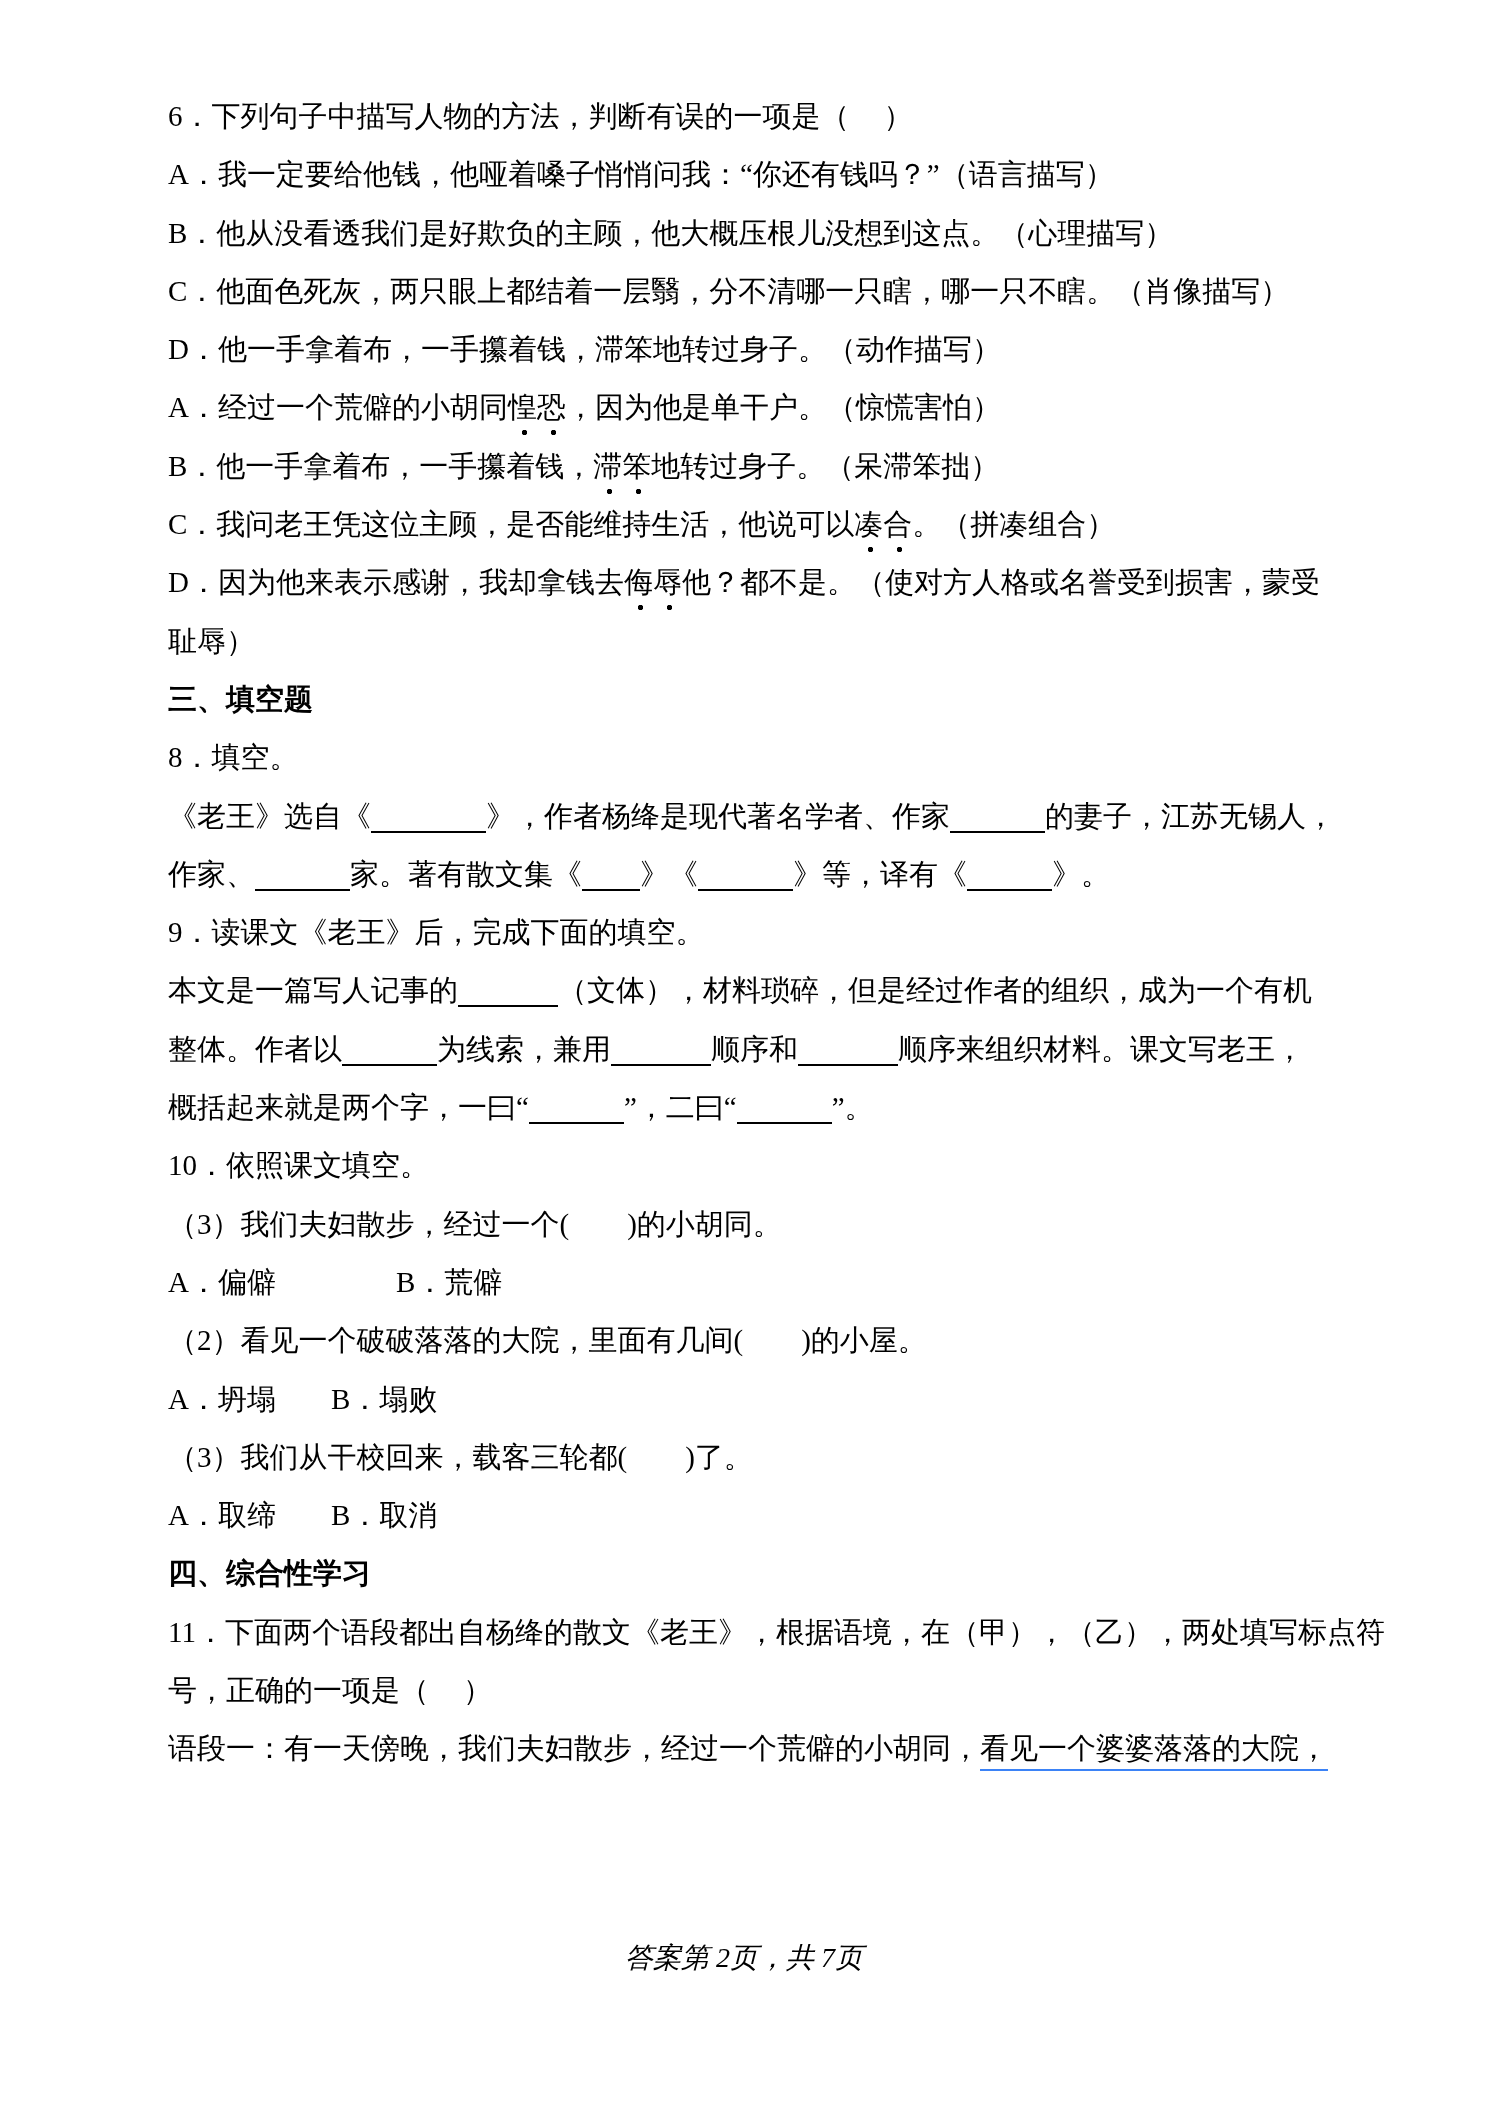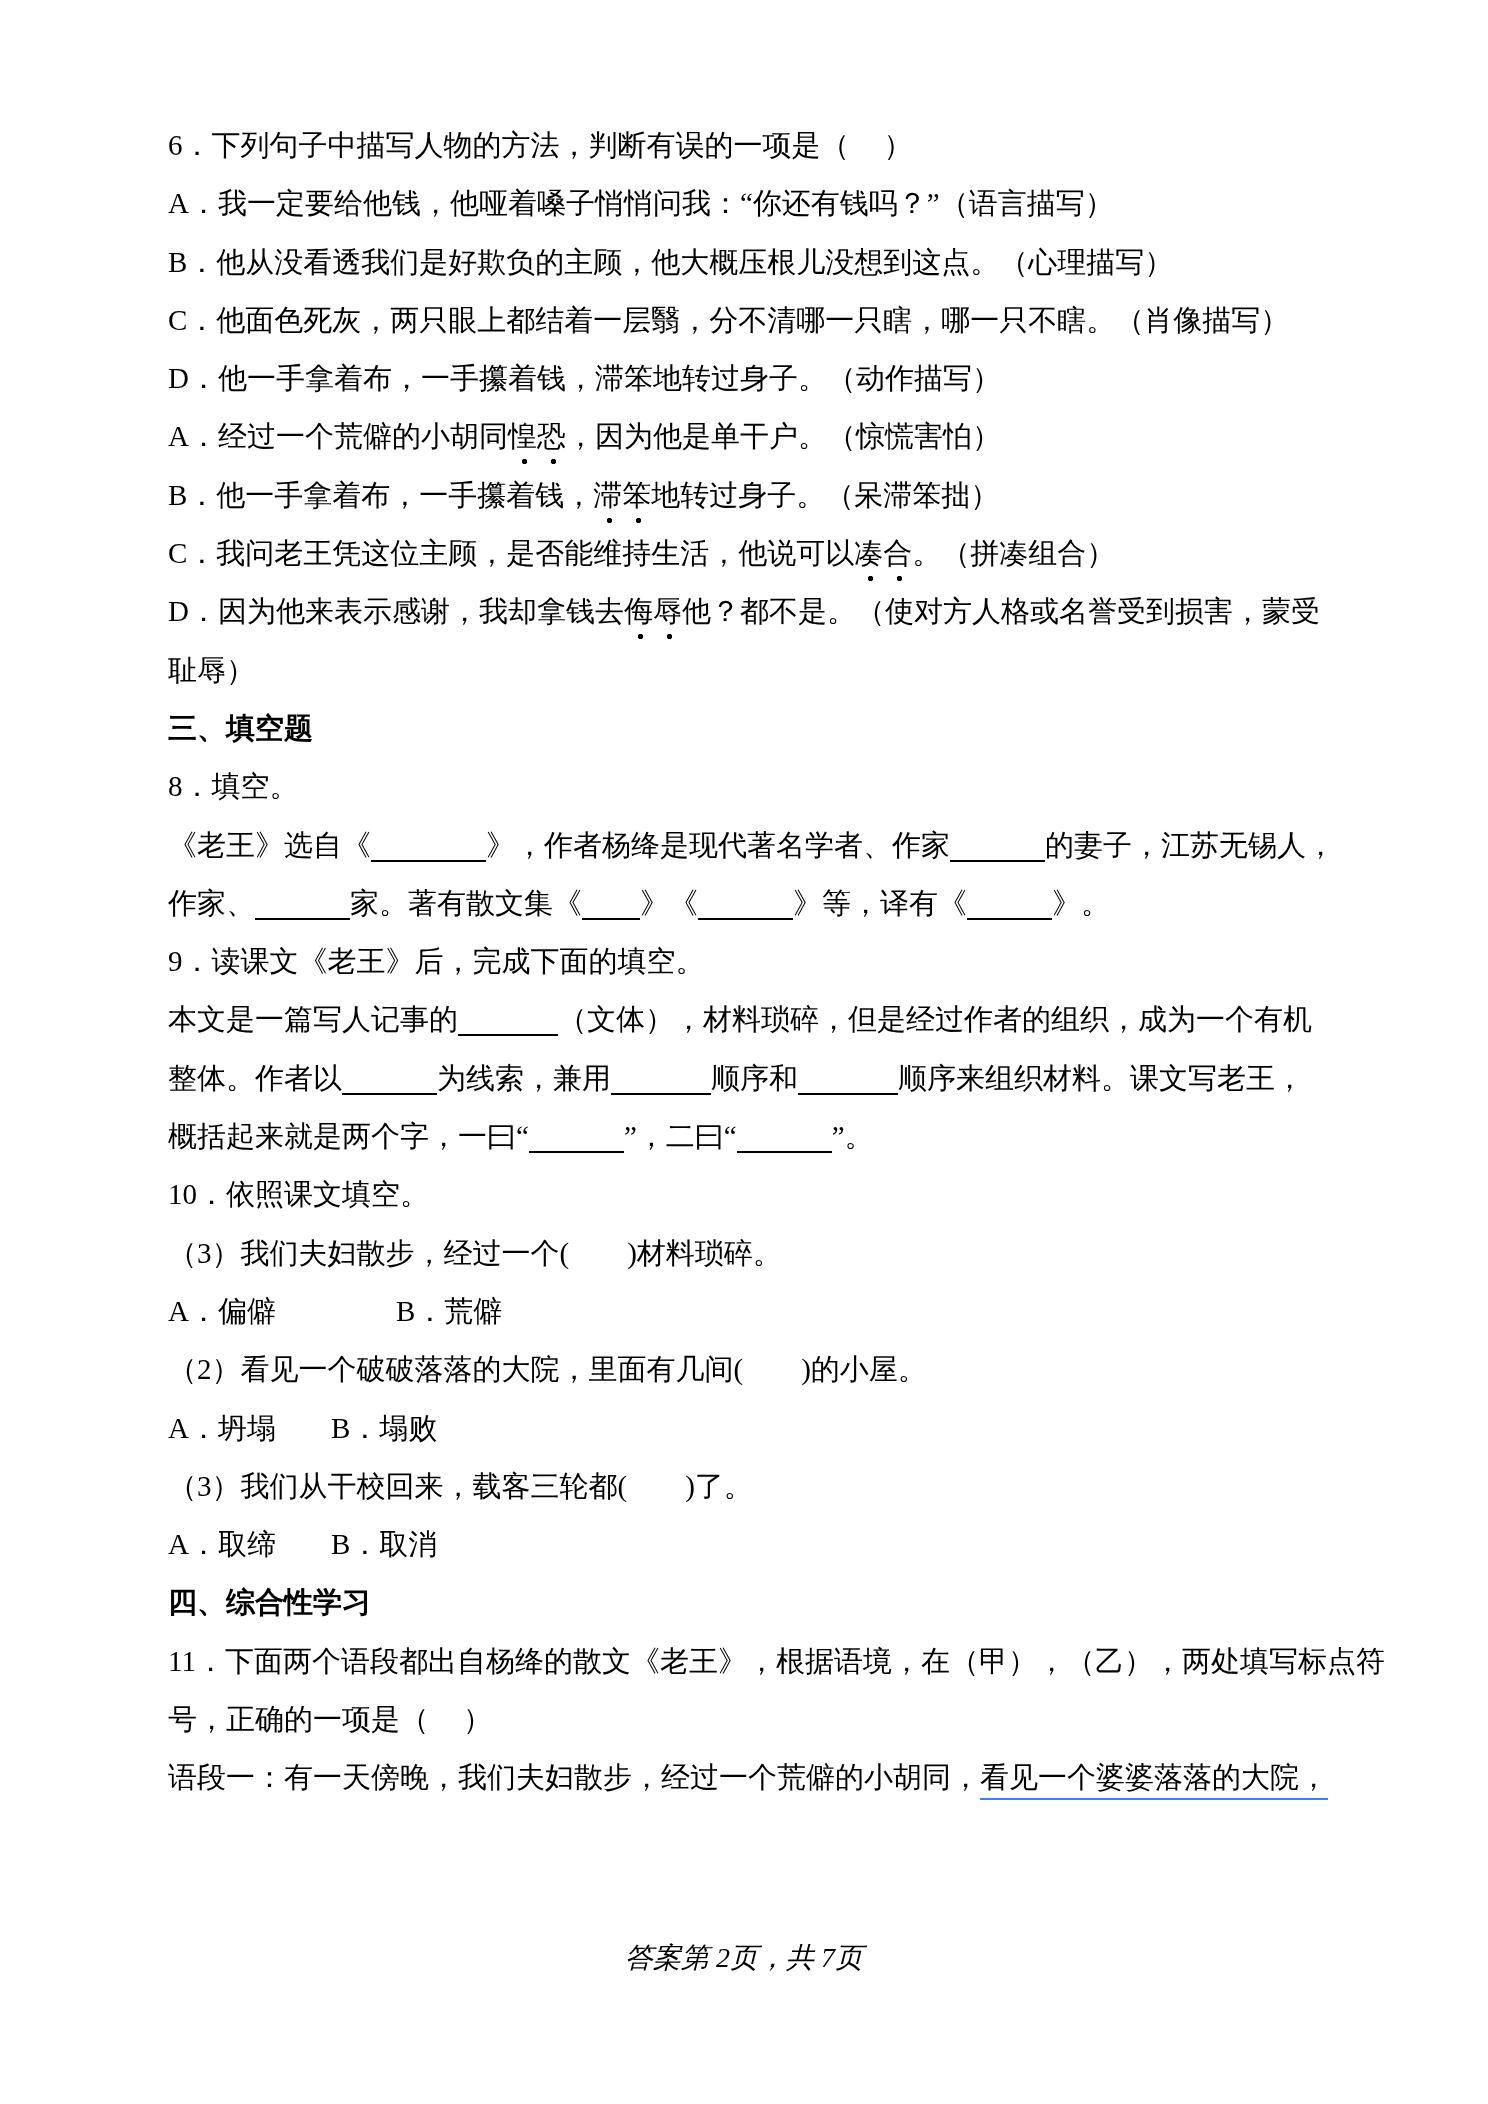--- a/index.html
+++ b/index.html
@@ -12,21 +12,21 @@
     font-family: "Liberation Serif", "DejaVu Serif", serif;
     overflow: hidden;
   }
   .page {
     position: relative;
     width: 1488px;
     height: 2104px;
     background: #ffffff;
   }
   .doc-body {
-    padding: 116px 100px 0 168px;
+    padding: 87px 100px 0 168px;
   }
   .line {
     font-size: 29px;
     line-height: 58.3px;
     height: 58.3px;
     white-space: nowrap;
   }
   .line.heading {
     font-family: "Liberation Sans", "DejaVu Sans", sans-serif;
     font-weight: 700;
@@ -81,21 +81,21 @@
       <div class="line"><span>耻辱）</span></div>
       <div class="line heading"><span>三、填空题</span></div>
       <div class="line"><span>8．填空。</span></div>
       <div class="line"><span>《老王》选自《</span><span class="blank" style="width: 115px;"></span><span>》，作者杨绛是现代著名学者、作家</span><span class="blank" style="width: 95px;"></span><span>的妻子，江苏无锡人，</span></div>
       <div class="line"><span>作家、</span><span class="blank" style="width: 95px;"></span><span>家。著有散文集《</span><span class="blank" style="width: 58px;"></span><span>》《</span><span class="blank" style="width: 95px;"></span><span>》等，译有《</span><span class="blank" style="width: 85px;"></span><span>》。</span></div>
       <div class="line"><span>9．读课文《老王》后，完成下面的填空。</span></div>
       <div class="line"><span>本文是一篇写人记事的</span><span class="blank" style="width: 100px;"></span><span>（文体），材料琐碎，但是经过作者的组织，成为一个有机</span></div>
       <div class="line"><span>整体。作者以</span><span class="blank" style="width: 95px;"></span><span>为线索，兼用</span><span class="blank" style="width: 100px;"></span><span>顺序和</span><span class="blank" style="width: 100px;"></span><span>顺序来组织材料。课文写老王，</span></div>
       <div class="line"><span>概括起来就是两个字，一曰“</span><span class="blank" style="width: 95px;"></span><span>”，二曰“</span><span class="blank" style="width: 95px;"></span><span>”。</span></div>
       <div class="line"><span>10．依照课文填空。</span></div>
-      <div class="line"><span>（3）我们夫妇散步，经过一个(</span><span class="gap" style="width: 58px;"></span><span>)材料琐碎。</span></div>
+      <div class="line"><span>（3）我们夫妇散步，经过一个(</span><span class="gap" style="width: 58px;"></span><span>)的小胡同。</span></div>
       <div class="line"><span>A．偏僻</span><span class="gap" style="width: 120px;"></span><span>B．荒僻</span></div>
       <div class="line"><span>（2）看见一个破破落落的大院，里面有几间(</span><span class="gap" style="width: 58px;"></span><span>)的小屋。</span></div>
       <div class="line"><span>A．坍塌</span><span class="gap" style="width: 55px;"></span><span>B．塌败</span></div>
       <div class="line"><span>（3）我们从干校回来，载客三轮都(</span><span class="gap" style="width: 58px;"></span><span>)了。</span></div>
       <div class="line"><span>A．取缔</span><span class="gap" style="width: 55px;"></span><span>B．取消</span></div>
       <div class="line heading"><span>四、综合性学习</span></div>
       <div class="line"><span>11．下面两个语段都出自杨绛的散文《老王》，根据语境，在（甲），（乙），两处填写标点符</span></div>
       <div class="line"><span>号，正确的一项是（</span><span class="gap" style="width: 34px;"></span><span>）</span></div>
       <div class="line"><span>语段一：有一天傍晚，我们夫妇散步，经过一个荒僻的小胡同，</span><span class="underline">看见一个婆婆落落的大院，</span></div>
     </div>

